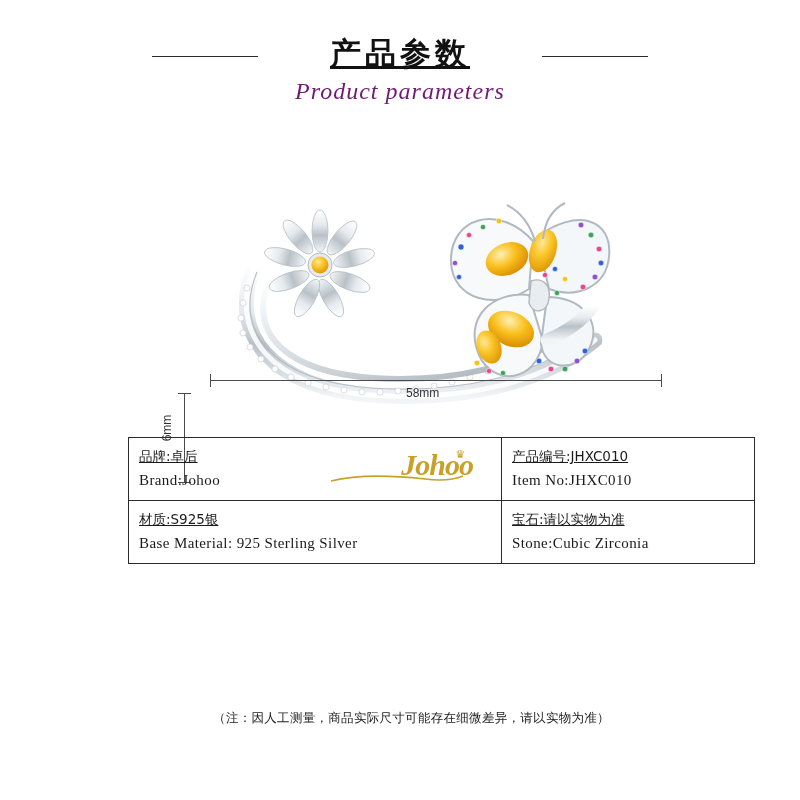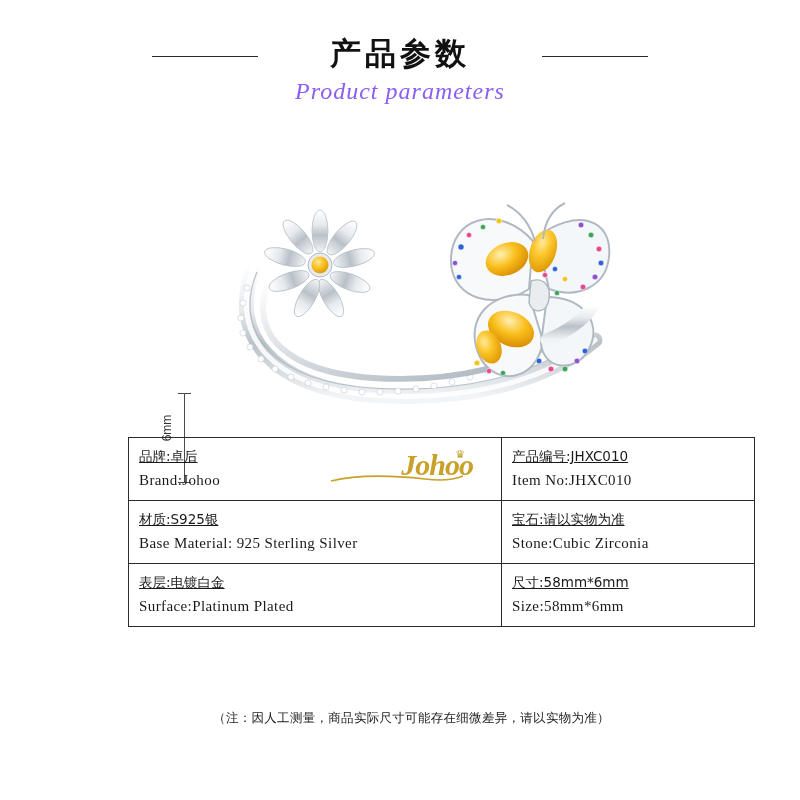--- a/index.html
+++ b/index.html
@@ -29,36 +29,37 @@
     width: 800px;
     text-align: center;
   }
   .title-cn {
     font-family: "DejaVu Sans", sans-serif;
     font-size: 31px;
     font-weight: bold;
     letter-spacing: 4px;
     color: #111;
     line-height: 38px;
+    text-decoration: underline;
   }
   .title-rule {
     position: absolute;
     top: 22px;
     height: 1px;
     background: #2b2b2b;
     width: 106px;
   }
   .title-rule.left { left: 212px; }
   .title-rule.right { right: 212px; }
   .title-en {
     font-family: "Liberation Serif", serif;
     font-style: italic;
     font-size: 24px;
     letter-spacing: 1px;
-    color: #8b5cf6;
+    color: #701a75;
     margin-top: 6px;
   }
 
   
   .product-area {
     position: absolute;
     top: 150px;
     left: 0;
     width: 800px;
     height: 270px;
@@ -368,20 +369,26 @@
     </div>
 
     <div class="dim-v">
       <div class="bar"></div>
       <div class="cap top"></div>
       <div class="cap bot"></div>
       <div class="lbl">6mm</div>
     </div>
   </div>
 
+  <div class="dim-h">
+    <div class="bar"></div>
+    <div class="cap l"></div>
+    <div class="cap r"></div>
+    <div class="lbl">58mm</div>
+  </div>
 
   <table class="spec-table">
     <tbody>
       <tr>
         <td class="col-left">
           <span class="cell-cn">品牌:卓后</span>
           <span class="cell-en">Brand:Johoo</span>
           <div class="brand-logo">
             <div class="crown">♛</div>
             <div class="word">Johoo</div>
@@ -398,28 +405,18 @@
       <tr>
         <td class="col-left">
           <span class="cell-cn">材质:S925银</span>
           <span class="cell-en">Base Material: 925 Sterling Silver</span>
         </td>
         <td class="col-right">
           <span class="cell-cn">宝石:请以实物为准</span>
           <span class="cell-en">Stone:Cubic  Zirconia</span>
         </td>
       </tr>
-      <tr>
-        <td class="col-left">
-          <span class="cell-cn">表层:电镀白金</span>
-          <span class="cell-en">Surface:Platinum Plated</span>
-        </td>
-        <td class="col-right">
-          <span class="cell-cn">尺寸:58mm*6mm</span>
-          <span class="cell-en">Size:58mm*6mm</span>
-        </td>
-      </tr>
     </tbody>
   </table>
 
   <div class="footnote">（注：因人工测量，商品实际尺寸可能存在细微差异，请以实物为准）</div>
 
 </div>
 
 </body></html>

